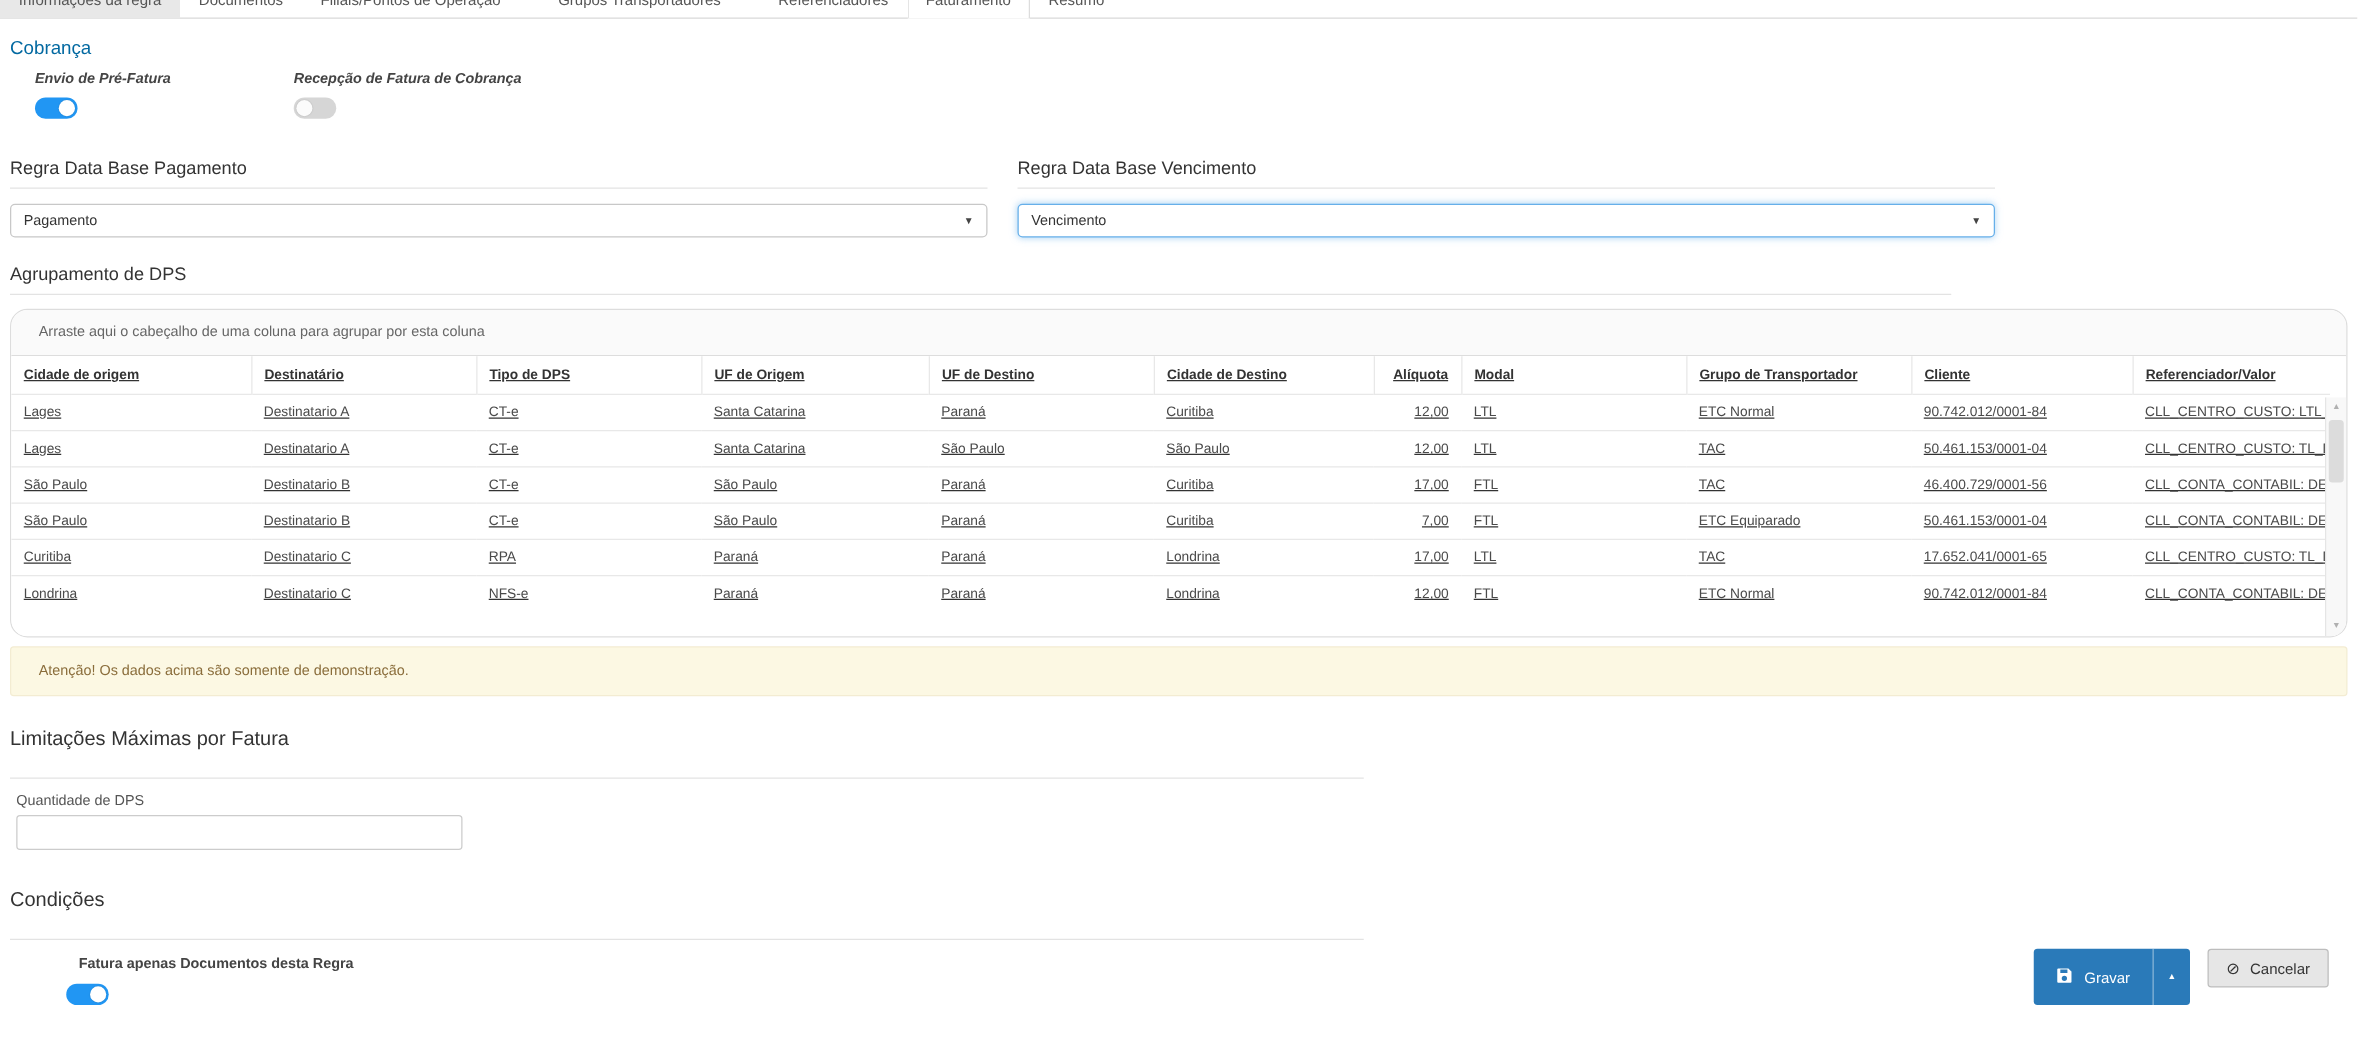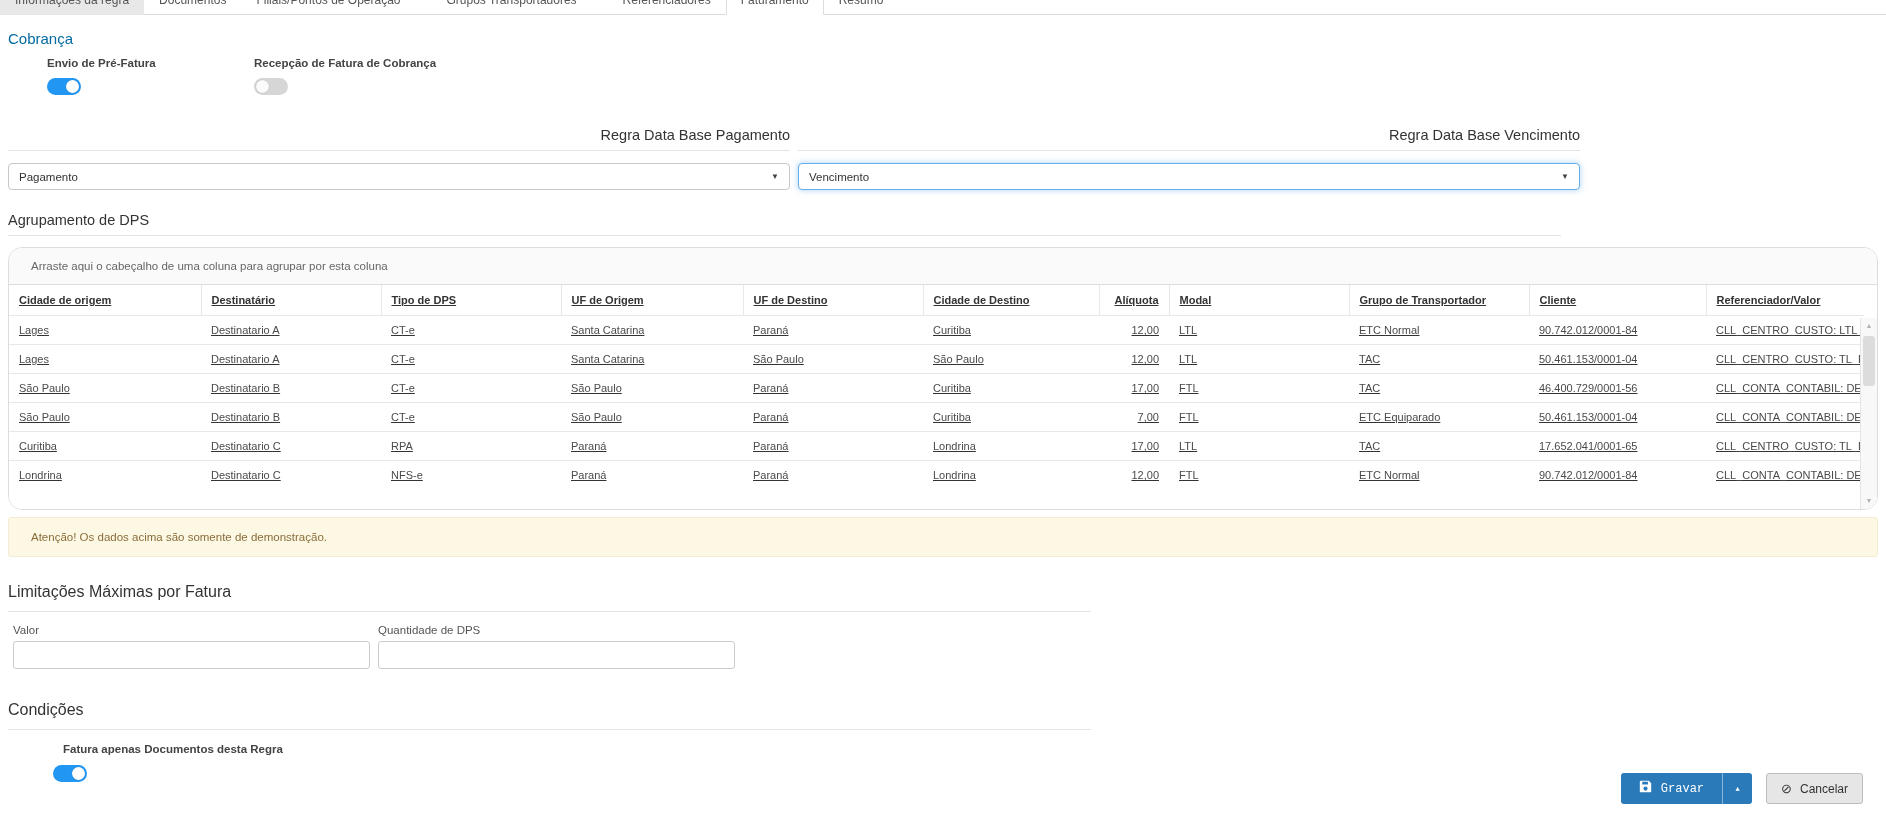--- a/index.html
+++ b/index.html
@@ -23,36 +23,36 @@
     position:absolute; top:0; right:2px; background:#bcbcbc; color:#fff;
     font-size:9px; line-height:14px; height:14px; min-width:17px; padding:0 4px;
     border-radius:8px; text-align:center;
   }
 
   .content { padding:0 8px; }
 
   
   .cobranca { margin-top:15px; }
   .h-plain { font-size:15px; color:#0369a1; font-weight:400; margin-bottom:10px; }
-  .toggle-row { display:flex; margin-left:39px; }
+  .toggle-row { display:flex; margin-left:20px;font-style:italic; }
   .toggle-col { min-width:207px; }
   .toggle-label { font-size:11.5px; font-weight:bold; color:#444; margin-bottom:9px; }
   .switch {
     width:34px; height:17px; border-radius:9px; position:relative; cursor:pointer;
     background:#d6d6d6; transition:none;
   }
   .switch .knob {
     position:absolute; top:2px; left:2px; width:13px; height:13px; border-radius:50%;
     background:#fbfbfb; box-shadow:0 0 1px rgba(0,0,0,.25);
   }
   .switch.on { background:#2196f3; }
   .switch.on .knob { left:auto; right:2px; background:#fff; }
 
   
-  .cols { display:flex; gap:8px; margin-top:32px;text-align:right; }
+  .cols { display:flex; gap:24px; margin-top:32px; }
   .col { width:782px; }
   .h-sec {
     font-size:14.5px; color:#333; font-weight:400;
     padding-bottom:7px; border-bottom:1px solid #e3e3e3; margin-bottom:12px;
   }
   .selectbox {
     height:27px; background:#fff; border:1px solid #c8c8c8; border-radius:4px;
     display:flex; align-items:center; justify-content:space-between;
     padding:0 10px; font-size:11.5px; color:#333; cursor:pointer;
   }
@@ -95,39 +95,39 @@
   .warning {
     margin-top:7px; background:#fcf8e3; border:1px solid #f3ecd2; border-radius:3px;
     padding:13px 22px; font-size:11.5px; color:#8a6d3b;
   }
   .warning b { font-weight:normal; }
 
   
   .limitacoes { margin-top:26px; }
   .h-big {
     font-size:16px; color:#333; font-weight:400; width:1083px;
-    padding-bottom:10px; border-bottom:1px solid #e3e3e3;
+    padding-bottom:21px; border-bottom:1px solid #e3e3e3;
   }
   .fields { display:flex; gap:8px; margin-left:5px; }
   .field label { display:block; font-size:11.5px; color:#555; margin:12px 0 5px; }
   .field input {
     width:357px; height:28px; border:1px solid #ccc; border-radius:3px;
     padding:0 8px; font-size:12px; color:#333; background:#fff;
   }
 
   
   .condicoes { margin-top:32px; }
   .cond-body { margin-left:45px; }
   .cond-body .toggle-label { margin:13px 0 10px;padding-left:10px; }
 
   
   .actions { position:absolute; right:23px; bottom:28px; display:flex; gap:14px; }
   .btn-save {
-    display:flex; align-items:stretch; height:31px; background:#2a7ab9; color:#fff;
-    border-radius:3px; overflow:hidden; cursor:pointer;font-family:Liberation Mono, monospace;
+    display:flex; align-items:stretch; height:45px; background:#2a7ab9; color:#fff;
+    border-radius:3px; overflow:hidden; cursor:pointer;
   }
   .btn-save .main { display:flex; align-items:center; gap:9px; padding:0 18px; font-size:12px; }
   .btn-save .caret {
     width:30px; display:flex; align-items:center; justify-content:center;
     border-left:1px solid rgba(255,255,255,.45); font-size:7px; cursor:pointer;
   }
   .btn-cancel {
     height:31px; display:flex; align-items:center; gap:8px; padding:0 14px;
     background:#e6e6e6; border:1px solid #bdbdbd; border-radius:3px;
     font-size:12px; color:#333; cursor:pointer;
@@ -307,21 +307,20 @@
       </div>
     </div>
     <div class="warning">
       <b>Atenção!</b><span> Os dados acima são somente de demonstração.</span>
     </div>
   </section>
 
   <section class="limitacoes">
     <div class="h-big">Limitações Máximas por Fatura</div>
     <div class="fields" id="limit-fields">
-        <div class="field"><label>Valor</label><input type="text" placeholder="" style=""></div>
         <div class="field"><label>Quantidade de DPS</label><input type="text" placeholder="" style=""></div>
       </div>
   </section>
 
   <section class="condicoes">
     <div class="h-big">Condições</div>
     <div class="cond-body">
       <div class="toggle-label">Fatura apenas Documentos desta Regra</div>
       <div class="switch on">
           <div class="knob"></div>

